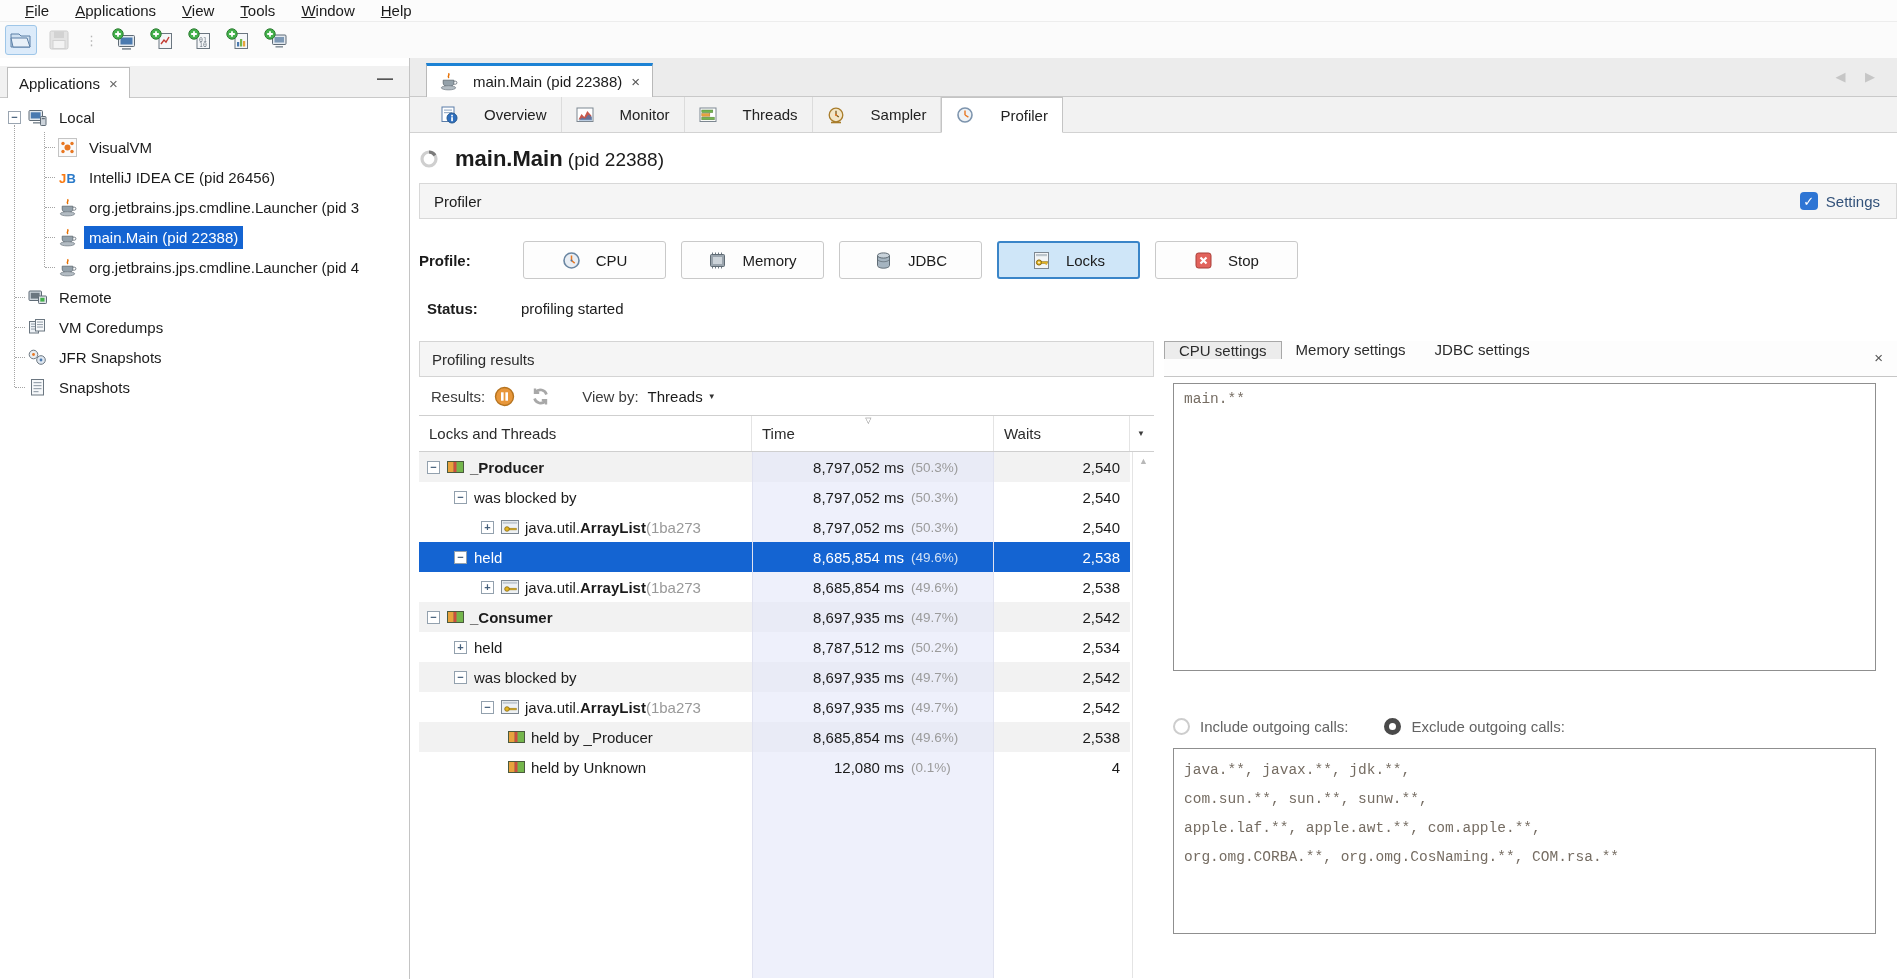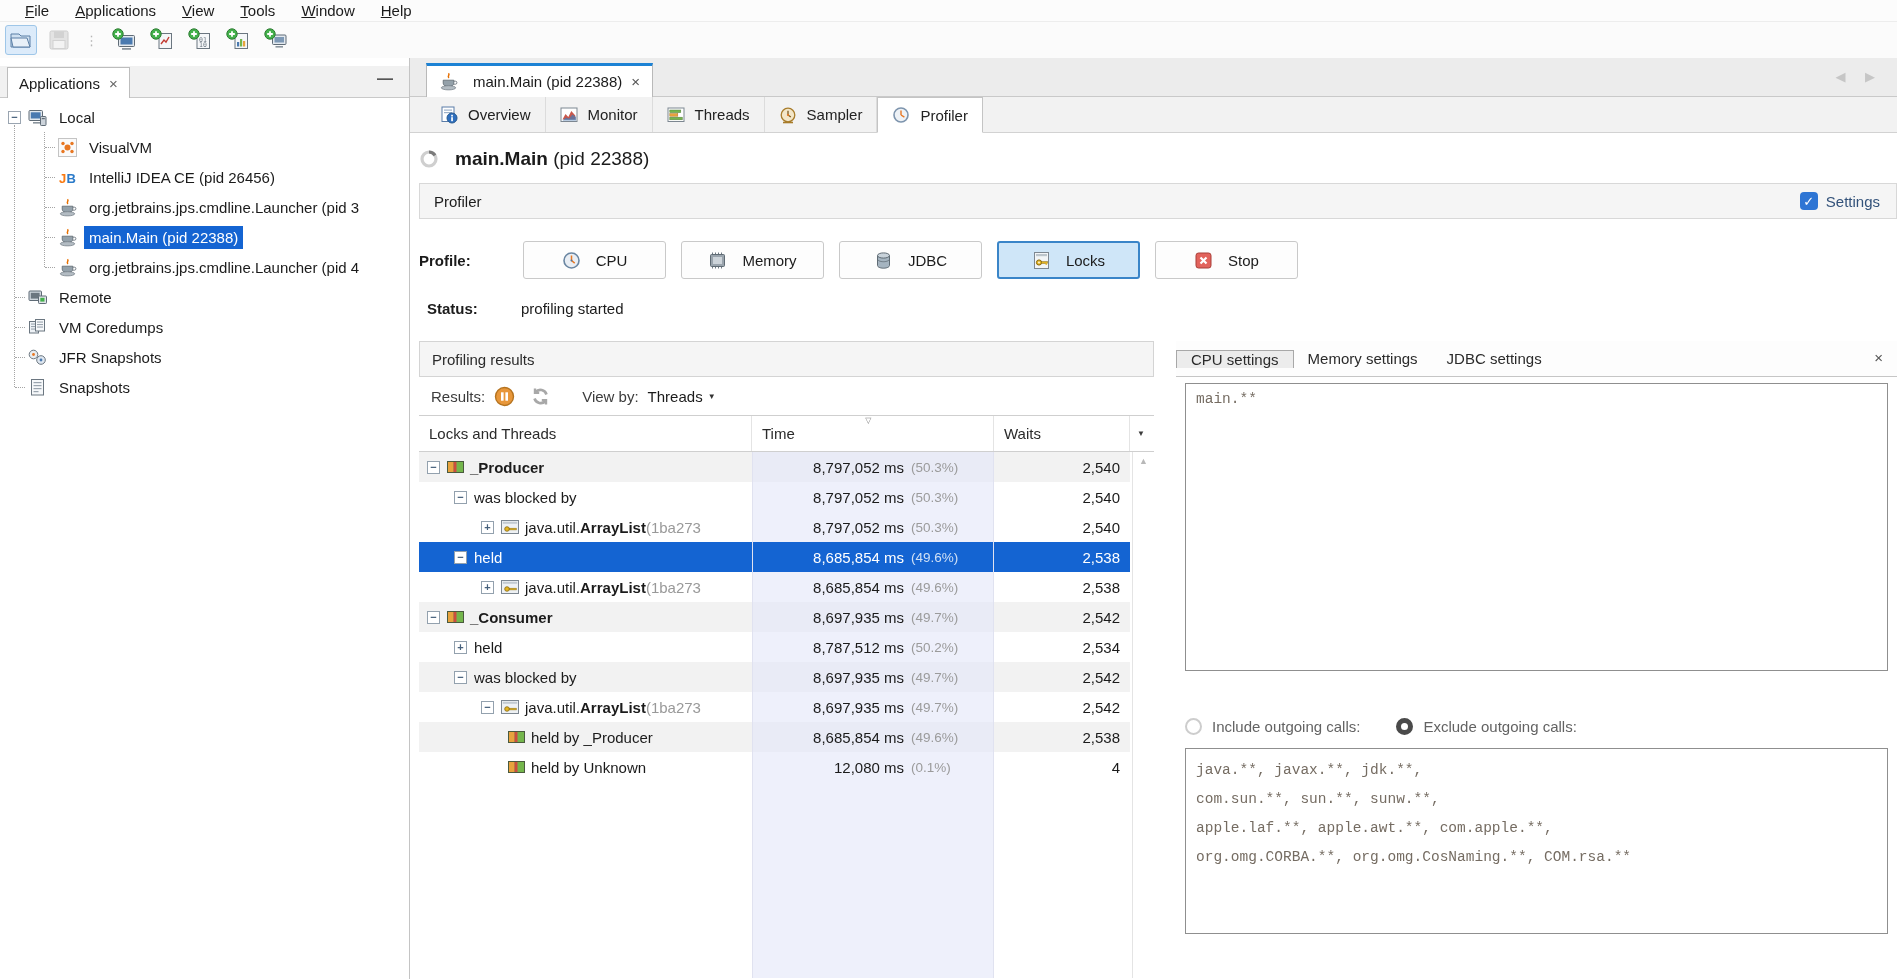--- a/index.html
+++ b/index.html
@@ -32,40 +32,40 @@
   .vguide { position:absolute; width:0; border-left:1px dotted #a5a5a5; }
   .stub { position:absolute; top:50%; border-top:1px dotted #a5a5a5; }
 
   
   #main { flex:1; display:flex; flex-direction:column; min-width:0; }
   .doc-strip { height:39px; background:#ececec; border-bottom:1px solid #c9c9c9; display:flex; align-items:flex-end; padding-left:16px; position:relative; }
   .doc-tab { height:34px; background:#fff; border:1px solid #b9b9b9; border-bottom:none; border-top:3px solid #1c82d4; display:flex; align-items:center; gap:9px; padding:0 12px; margin-bottom:-1px; }
   .doc-close { color:#555; }
   .nav-arrows { position:absolute; right:14px; top:11px; color:#c6c6c6; font-size:13px; letter-spacing:8px; }
   .subtabs { height:36px; background:#f2f2f2; border-bottom:1px solid #d2d2d2; display:flex; align-items:stretch; padding-left:16px; }
-  .subtab { display:flex; align-items:center; gap:4px; padding:0 14px; border-right:1px solid #dcdcdc; color:#222; }
+  .subtab { display:flex; align-items:center; gap:20px; padding:0 14px; border-right:1px solid #dcdcdc; color:#222; }
   .subtab.active { background:#fff; border:1px solid #c4c4c4; border-bottom:1px solid #fff; margin-bottom:-1px; }
 
   .content { flex:1; padding-left:9px; background:#fff; min-height:0; }
   .heading { margin-top:12px; height:28px; display:flex; align-items:center; gap:10px; }
-  .heading .t-bold { font-size:19px; font-weight:bold; }
+  .heading .t-bold { font-size:22px; font-weight:bold; }
   .heading .t-rest { font-size:19px; }
   .section-bar { margin-top:10px; height:36px; background:#f5f5f5; border:1px solid #d8d8d8; display:flex; align-items:center; padding:0 16px 0 14px; }
   .settings-wrap { margin-left:auto; display:flex; align-items:center; gap:8px; color:#33527a; }
   .cb { width:18px; height:18px; background:#2e75d4; border-radius:4px; color:#fff; font-size:13px; display:flex; align-items:center; justify-content:center; }
   .profile-row { margin-top:22px; height:38px; display:flex; align-items:center; }
   .profile-label { font-weight:bold; width:84px; }
   .pbtn { width:143px; height:38px; border:1px solid #c9c9c9; border-radius:3px; background:#fdfdfd; display:flex; align-items:center; justify-content:center; gap:9px; margin-left:15px; }
   .pbtn:first-of-type { margin-left:20px; }
   .pbtn.selected { background:#cfe6f8; border:2px solid #3a85c8; }
   .status-row { margin-top:20px; height:19px; display:flex; align-items:center; }
   .status-label { font-weight:bold; width:84px;margin-left:8px; }
   .status-value { margin-left:10px; }
 
-  .split { margin-top:23px; display:flex; gap:22px; height:637px; }
+  .split { margin-top:23px; display:flex; gap:10px; height:637px; }
 
   
   .left-panel { width:735px; flex:none; display:flex; flex-direction:column; }
   .lp-header { height:36px; background:#f5f5f5; border:1px solid #d4d4d4; display:flex; align-items:center; padding-left:12px; color:#2b2b2b; }
   .lp-toolbar { height:38px; display:flex; align-items:center; padding-left:12px; gap:9px; color:#3c3c3c; }
   .viewby-label { margin-left:16px; }
   .dd { display:flex; align-items:center; gap:5px; color:#1b1b1b; }
   .dd .arr { font-size:8px; color:#333; }
   .tbl { flex:1; position:relative; border-top:1px solid #cfcfcf; overflow:hidden; }
   .tbl-head { height:36px; display:flex; border-bottom:1px solid #cfcfcf; background:#fff; position:relative; z-index:2; }
@@ -86,21 +86,21 @@
   .trow.selected .pct { color:#cfe0f5; }
   .trow.selected .gray { color:#cfe0f5; }
   .exp { width:13px; height:13px; border:1px solid #93a1ae; background:#fff; color:#47617c; font:bold 11px/11px "Liberation Sans",sans-serif; text-align:center; margin-right:7px; flex:none; }
   .row-icon { margin-right:6px; display:flex; align-items:center; flex:none; }
   .nbold { font-weight:bold; }
   .gray { color:#999; }
   .pct { color:#9b9b9b; width:62px; margin-left:7px; font-size:13.5px; }
 
   
   .right-panel { flex:1; display:flex; flex-direction:column; min-width:0; }
-  .rp-tabs { height:36px; border-bottom:1px solid #c6c6c6; display:flex; align-items:center; background:#fdfdfd; position:relative; }
+  .rp-tabs { height:36px; border-bottom:1px solid #c6c6c6; display:flex; align-items:flex-start; background:#fdfdfd; position:relative; }
   .rp-tab { display:flex; align-items:center; padding:0 14px; color:#2b2b2b; }
   .rp-tab.active { background:#ececec; border:1px solid #a8a8a8; border-bottom:none; margin-bottom:-1px; }
   .rp-sep { width:1px; background:#b5b5b5; margin:10px 0; }
   .rp-close { position:absolute; right:14px; top:8px; color:#555; font-size:15px; }
   .rp-body { padding-left:9px; padding-right:20px; }
   .rp-label { margin-top:14px; color:#6e6e6e; }
   .ta { border:1px solid #8f8f8f; background:#fff; font-family:"Liberation Mono", monospace; font-size:14.5px; color:#756c62; padding:7px 10px; width:703px; }
   #ta1 { margin-top:6px; height:288px; }
   .radio-row { margin-top:44px; height:22px; display:flex; align-items:center; gap:10px; color:#636363; }
   .radio { width:17px; height:17px; border-radius:50%; background:#fff; flex:none; }

